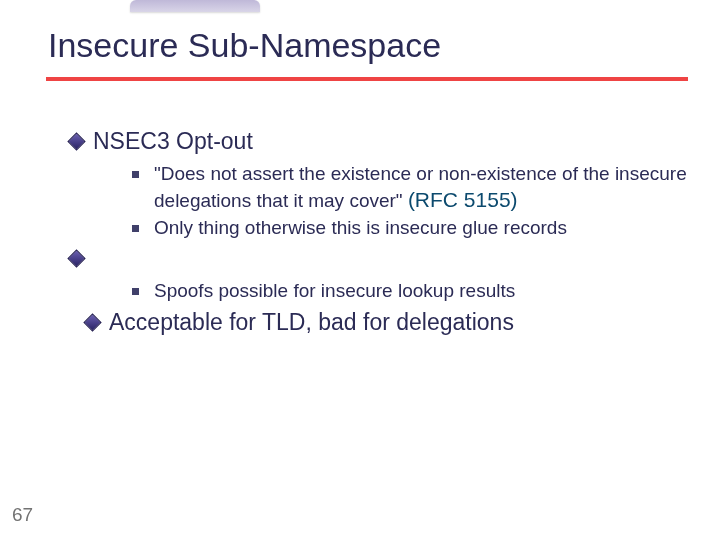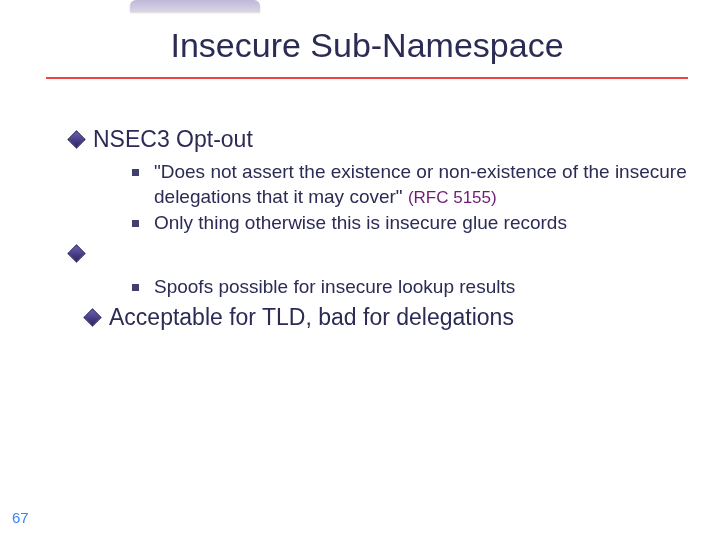--- a/index.html
+++ b/index.html
@@ -20,22 +20,21 @@
     width: 130px;
     height: 12px;
     background: linear-gradient(to bottom, #bfb8d8, #d9d5e8);
     border-top-left-radius: 6px;
     border-top-right-radius: 6px;
     box-shadow: 0 1px 2px rgba(0,0,0,0.15);
   }
   .title-box {
     margin: 20px 32px 16px 46px;
     padding: 6px 2px 12px 2px;
-    border-bottom: 2px solid #ef4444;
-    text-align: center;
+    border-bottom: 4px solid #ef4444;
   }
   .title-box h1 {
     margin: 0;
     font-weight: 400;
     font-size: 34px;
     color: #2b2b55;
     letter-spacing: 0px;
   }
   .content {
     margin: 46px 30px 0 70px;
@@ -71,29 +70,29 @@
   .lvl2::before {
     content: "";
     position: absolute;
     left: 0;
     top: 9px;
     width: 7px;
     height: 7px;
     background: #40406a;
   }
   .rfc {
-    font-size: 17px;
-    color: #701a75;
+    font-size: 21px;
+    color: #0c4a6e;
   }
   .page-num {
     position: absolute;
     left: 12px;
     bottom: 14px;
-    font-size: 15px;
-    color: #3b82f6;
+    font-size: 19px;
+    color: #737373;
     text-align: right;
   }
 </style>
 </head>
 <body>
 
 <div class="tab"></div>
 
 <div class="title-box">
   <h1>Insecure Sub-Namespace</h1>

